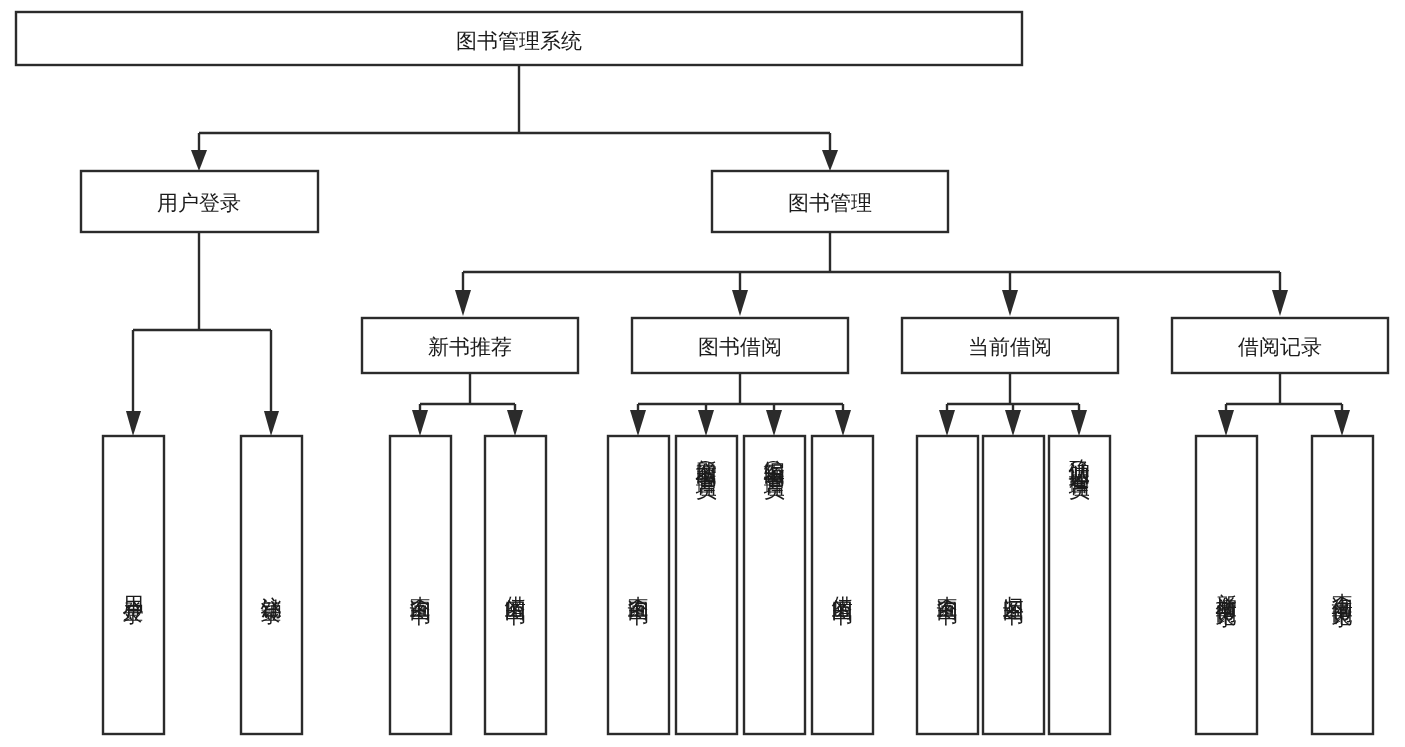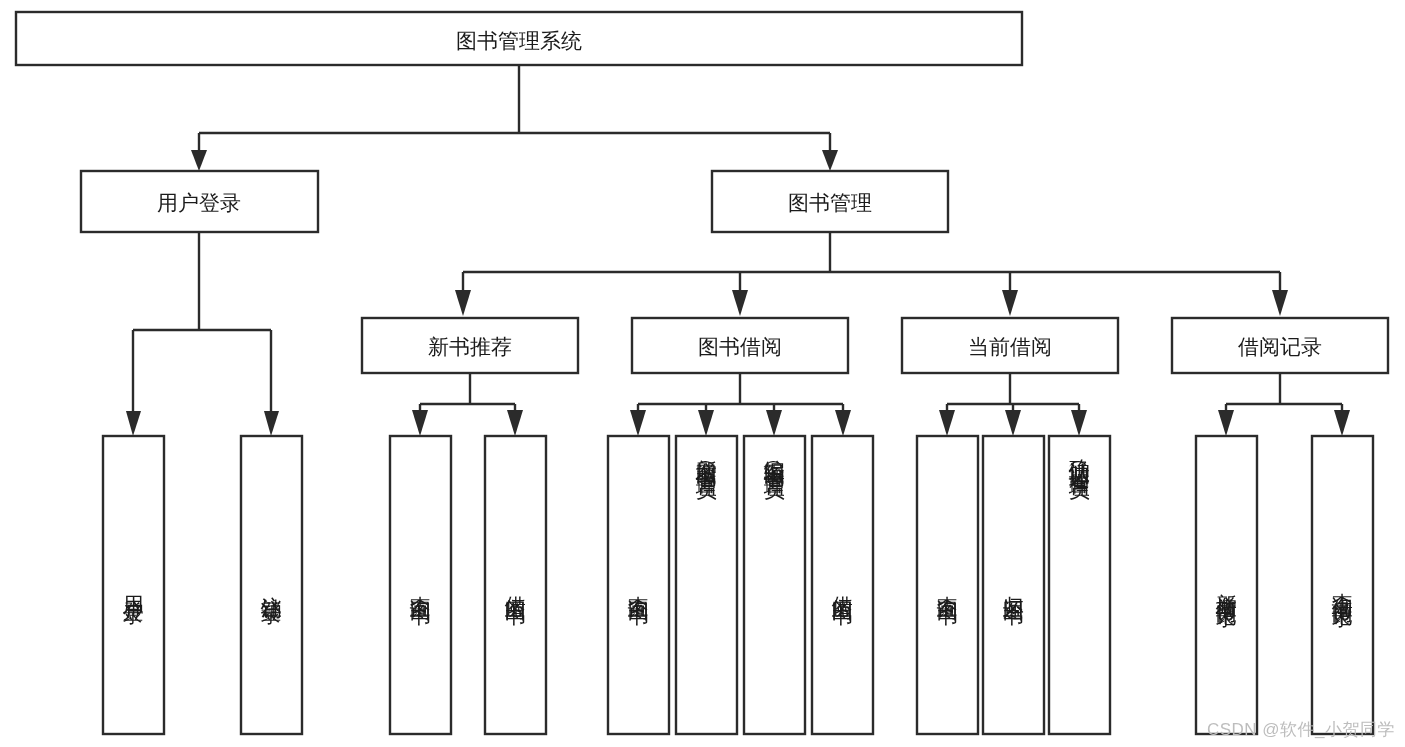--- a/index.html
+++ b/index.html
@@ -225,14 +225,13 @@
   <div class="leaf-label-wrap" style="left:1049px; top:442px; width:61px; height:292px;">
     <span class="leaf-label">确认归还（管理员）</span>
   </div>
   <div class="leaf-label-wrap" style="left:1196px; top:436px; width:61px; height:298px; align-items:center;">
     <span class="leaf-label">新增借阅记录</span>
   </div>
   <div class="leaf-label-wrap" style="left:1312px; top:436px; width:61px; height:298px; align-items:center;">
     <span class="leaf-label">查询借阅记录</span>
   </div>
 
-  <div class="watermark">CSDN @软件_小贺同学</div>
 </div>
 
 </body></html>

